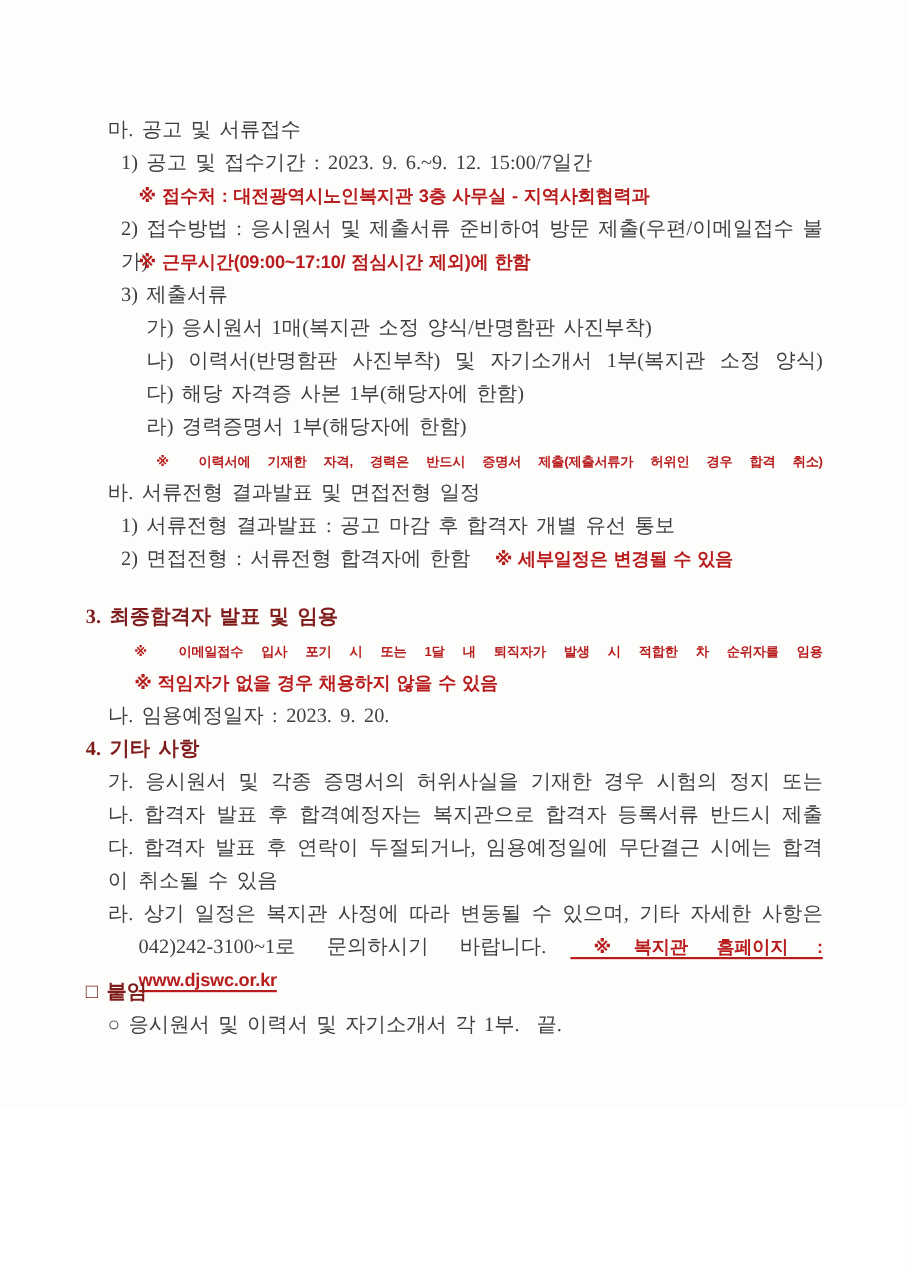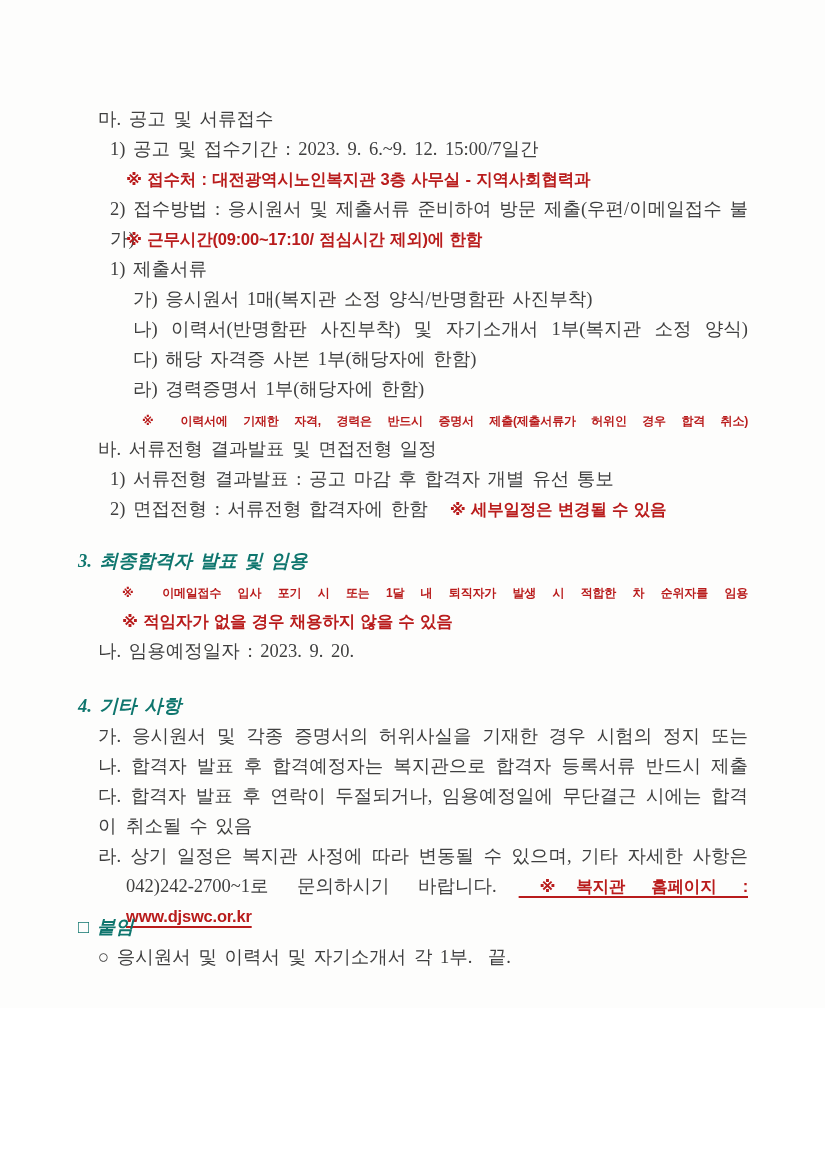--- a/index.html
+++ b/index.html
@@ -47,49 +47,48 @@
     word-spacing: 1px;
   }
   .seg-em-u {
     text-decoration: underline;
     text-decoration-thickness: 1.5px;
     text-underline-offset: 4px;
   }
   .em-long .seg-em, .em-long .seg-em-u { font-size: 12px; }
   .head .seg-body {
     font-weight: 700;
-    color: #0f766e;
-    font-style: italic;
+    color: #7f1d1d;
   }
   .seg-gap { margin-left: 22px; }
 </style>
 </head>
 <body>
 
 <div class="page">
     <div class="line l1"><span class="seg-body">마. 공고 및 서류접수</span></div>
     <div class="line l2"><span class="seg-body">1) 공고 및 접수기간 : 2023. 9. 6.~9. 12. 15:00/7일간</span></div>
     <div class="line l2s"><span class="seg-em">※ 접수처 : 대전광역시노인복지관 3층 사무실 - 지역사회협력과</span></div>
     <div class="line l2 justify"><span class="seg-body">2) 접수방법 : 응시원서 및 제출서류 준비하여 방문 제출(우편/이메일접수 불가)</span></div>
     <div class="line l2s"><span class="seg-em">※ 근무시간(09:00~17:10/ 점심시간 제외)에 한함</span></div>
-    <div class="line l2"><span class="seg-body">1) 제출서류</span></div>
+    <div class="line l2"><span class="seg-body">3) 제출서류</span></div>
     <div class="line l3"><span class="seg-body">가) 응시원서 1매(복지관 소정 양식/반명함판 사진부착)</span></div>
     <div class="line l3 justify"><span class="seg-body">나) 이력서(반명함판 사진부착) 및 자기소개서 1부(복지관 소정 양식)</span></div>
     <div class="line l3"><span class="seg-body">다) 해당 자격증 사본 1부(해당자에 한함)</span></div>
     <div class="line l3"><span class="seg-body">라) 경력증명서 1부(해당자에 한함)</span></div>
     <div class="line l3s justify em-long"><span class="seg-em">※ 이력서에 기재한 자격, 경력은 반드시 증명서 제출(제출서류가 허위인 경우 합격 취소)</span></div>
     <div class="line l1"><span class="seg-body">바. 서류전형 결과발표 및 면접전형 일정</span></div>
     <div class="line l2"><span class="seg-body">1) 서류전형 결과발표 : 공고 마감 후 합격자 개별 유선 통보</span></div>
     <div class="line l2"><span class="seg-body">2) 면접전형 : 서류전형 합격자에 한함</span><span class="seg-em seg-gap">※ 세부일정은 변경될 수 있음</span></div>
     <div class="line l0 head" style="margin-top: 22px;"><span class="seg-body">3. 최종합격자 발표 및 임용</span></div>
     <div class="line l1s justify em-long"><span class="seg-em">※ 이메일접수 입사 포기 시 또는 1달 내 퇴직자가 발생 시 적합한 차 순위자를 임용</span></div>
     <div class="line l1s"><span class="seg-em">※ 적임자가 없을 경우 채용하지 않을 수 있음</span></div>
     <div class="line l1"><span class="seg-body">나. 임용예정일자 : 2023. 9. 20.</span></div>
-    <div class="line l0 head" style="margin-top: 25px;"><span class="seg-body">4. 기타 사항</span></div>
+    <div class="line l0 head" style=""><span class="seg-body">4. 기타 사항</span></div>
     <div class="line l1 justify"><span class="seg-body">가. 응시원서 및 각종 증명서의 허위사실을 기재한 경우 시험의 정지 또는</span></div>
     <div class="line l1 justify"><span class="seg-body">나. 합격자 발표 후 합격예정자는 복지관으로 합격자 등록서류 반드시 제출</span></div>
     <div class="line l1 justify"><span class="seg-body">다. 합격자 발표 후 연락이 두절되거나, 임용예정일에 무단결근 시에는 합격이</span></div>
     <div class="line lcont"><span class="seg-body">취소될 수 있음</span></div>
     <div class="line l1 justify"><span class="seg-body">라. 상기 일정은 복지관 사정에 따라 변동될 수 있으며, 기타 자세한 사항은</span></div>
-    <div class="line lcont justify"><span class="seg-body">042)242-2700~1로 문의하시기 바랍니다.</span><span class="seg-em-u seg-gap">※복지관 홈페이지 : www.djswc.or.kr</span></div>
+    <div class="line lcont justify"><span class="seg-body">042)242-3100~1로 문의하시기 바랍니다.</span><span class="seg-em-u seg-gap">※복지관 홈페이지 : www.djswc.or.kr</span></div>
     <div class="line l0 head" style="margin-top: 11px;"><span class="seg-body">□ 붙임</span></div>
     <div class="line l1"><span class="seg-body">○ 응시원서 및 이력서 및 자기소개서 각 1부.&nbsp;&nbsp;끝.</span></div>
   </div>
 
 </body></html>

